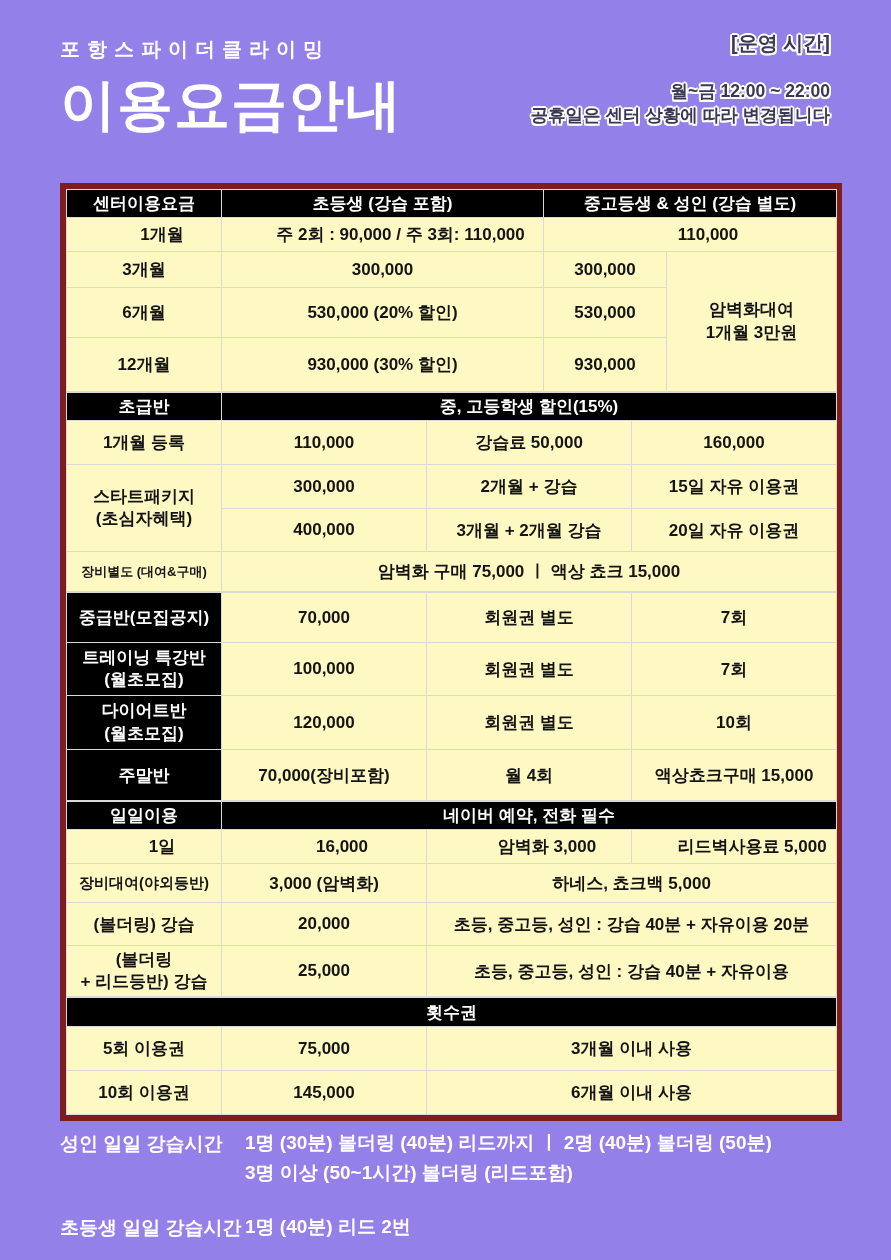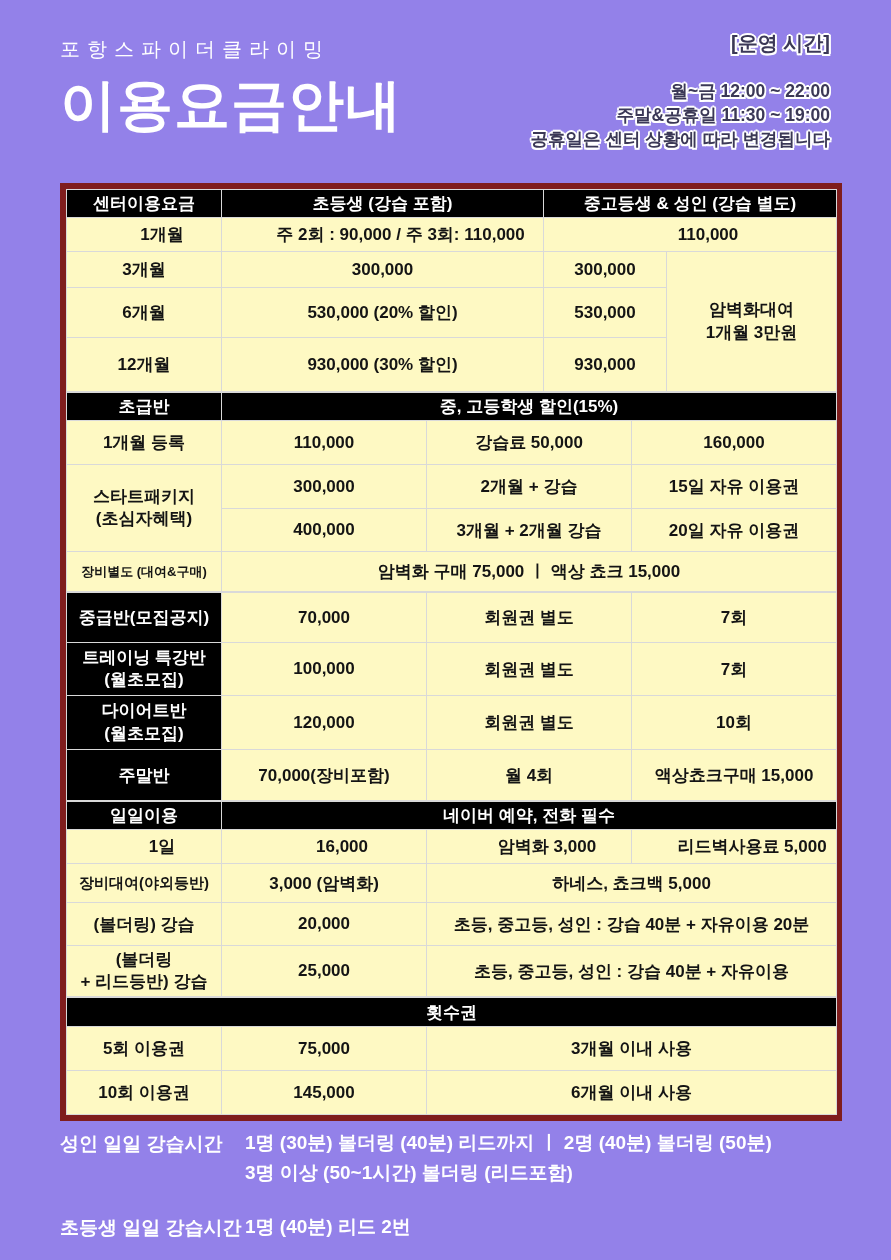--- a/index.html
+++ b/index.html
@@ -4,21 +4,21 @@
 <style>
   html,body{margin:0;padding:0;}
   body{
     width:891px;height:1260px;
     background:#9381e9;
     font-family:"Liberation Sans","DejaVu Sans",sans-serif;
     position:relative;overflow:hidden;
   }
   
   .top{position:absolute;top:30px;left:60px;right:61px;display:flex;justify-content:space-between;}
-  .brand{color:#ffffff;font-size:20px;font-weight:normal;letter-spacing:7px;margin-top:6px;}
+  .brand{color:#ffffff;font-size:20px;font-weight:bold;letter-spacing:7px;margin-top:6px;}
   .title{color:#ffffff;font-size:56px;font-weight:800;letter-spacing:1px;margin:14px 0 0 0;line-height:1;}
   .hours{text-align:right;}
   .outline{
     color:#3b3857;font-weight:bold;
     text-shadow:-1.5px -1.5px 0 #fff,1.5px -1.5px 0 #fff,-1.5px 1.5px 0 #fff,1.5px 1.5px 0 #fff,
                 0 -1.8px 0 #fff,0 1.8px 0 #fff,-1.8px 0 0 #fff,1.8px 0 0 #fff;
   }
   .hours-heading{font-size:20px;margin-bottom:22px;}
   .hours-lines div{font-size:17.5px;line-height:24px;}
   
@@ -56,21 +56,20 @@
 
 <div class="top">
   <div class="brand-block">
     <div class="brand">포항스파이더클라이밍</div>
     <h1 class="title">이용요금안내</h1>
   </div>
   <div class="hours">
     <div class="hours-heading outline">[운영 시간]</div>
     <div class="hours-lines">
       <div class="outline">월~금 12:00 ~ 22:00</div>
-      <div class="outline">주말&amp;공휴일 11:30 ~ 19:00</div>
       <div class="outline">공휴일은 센터 상황에 따라 변경됩니다</div>
     </div>
   </div>
 </div>
 
 <div class="tables">
 
   <table class="tbl">
     <colgroup>
         <col class="ca1">

